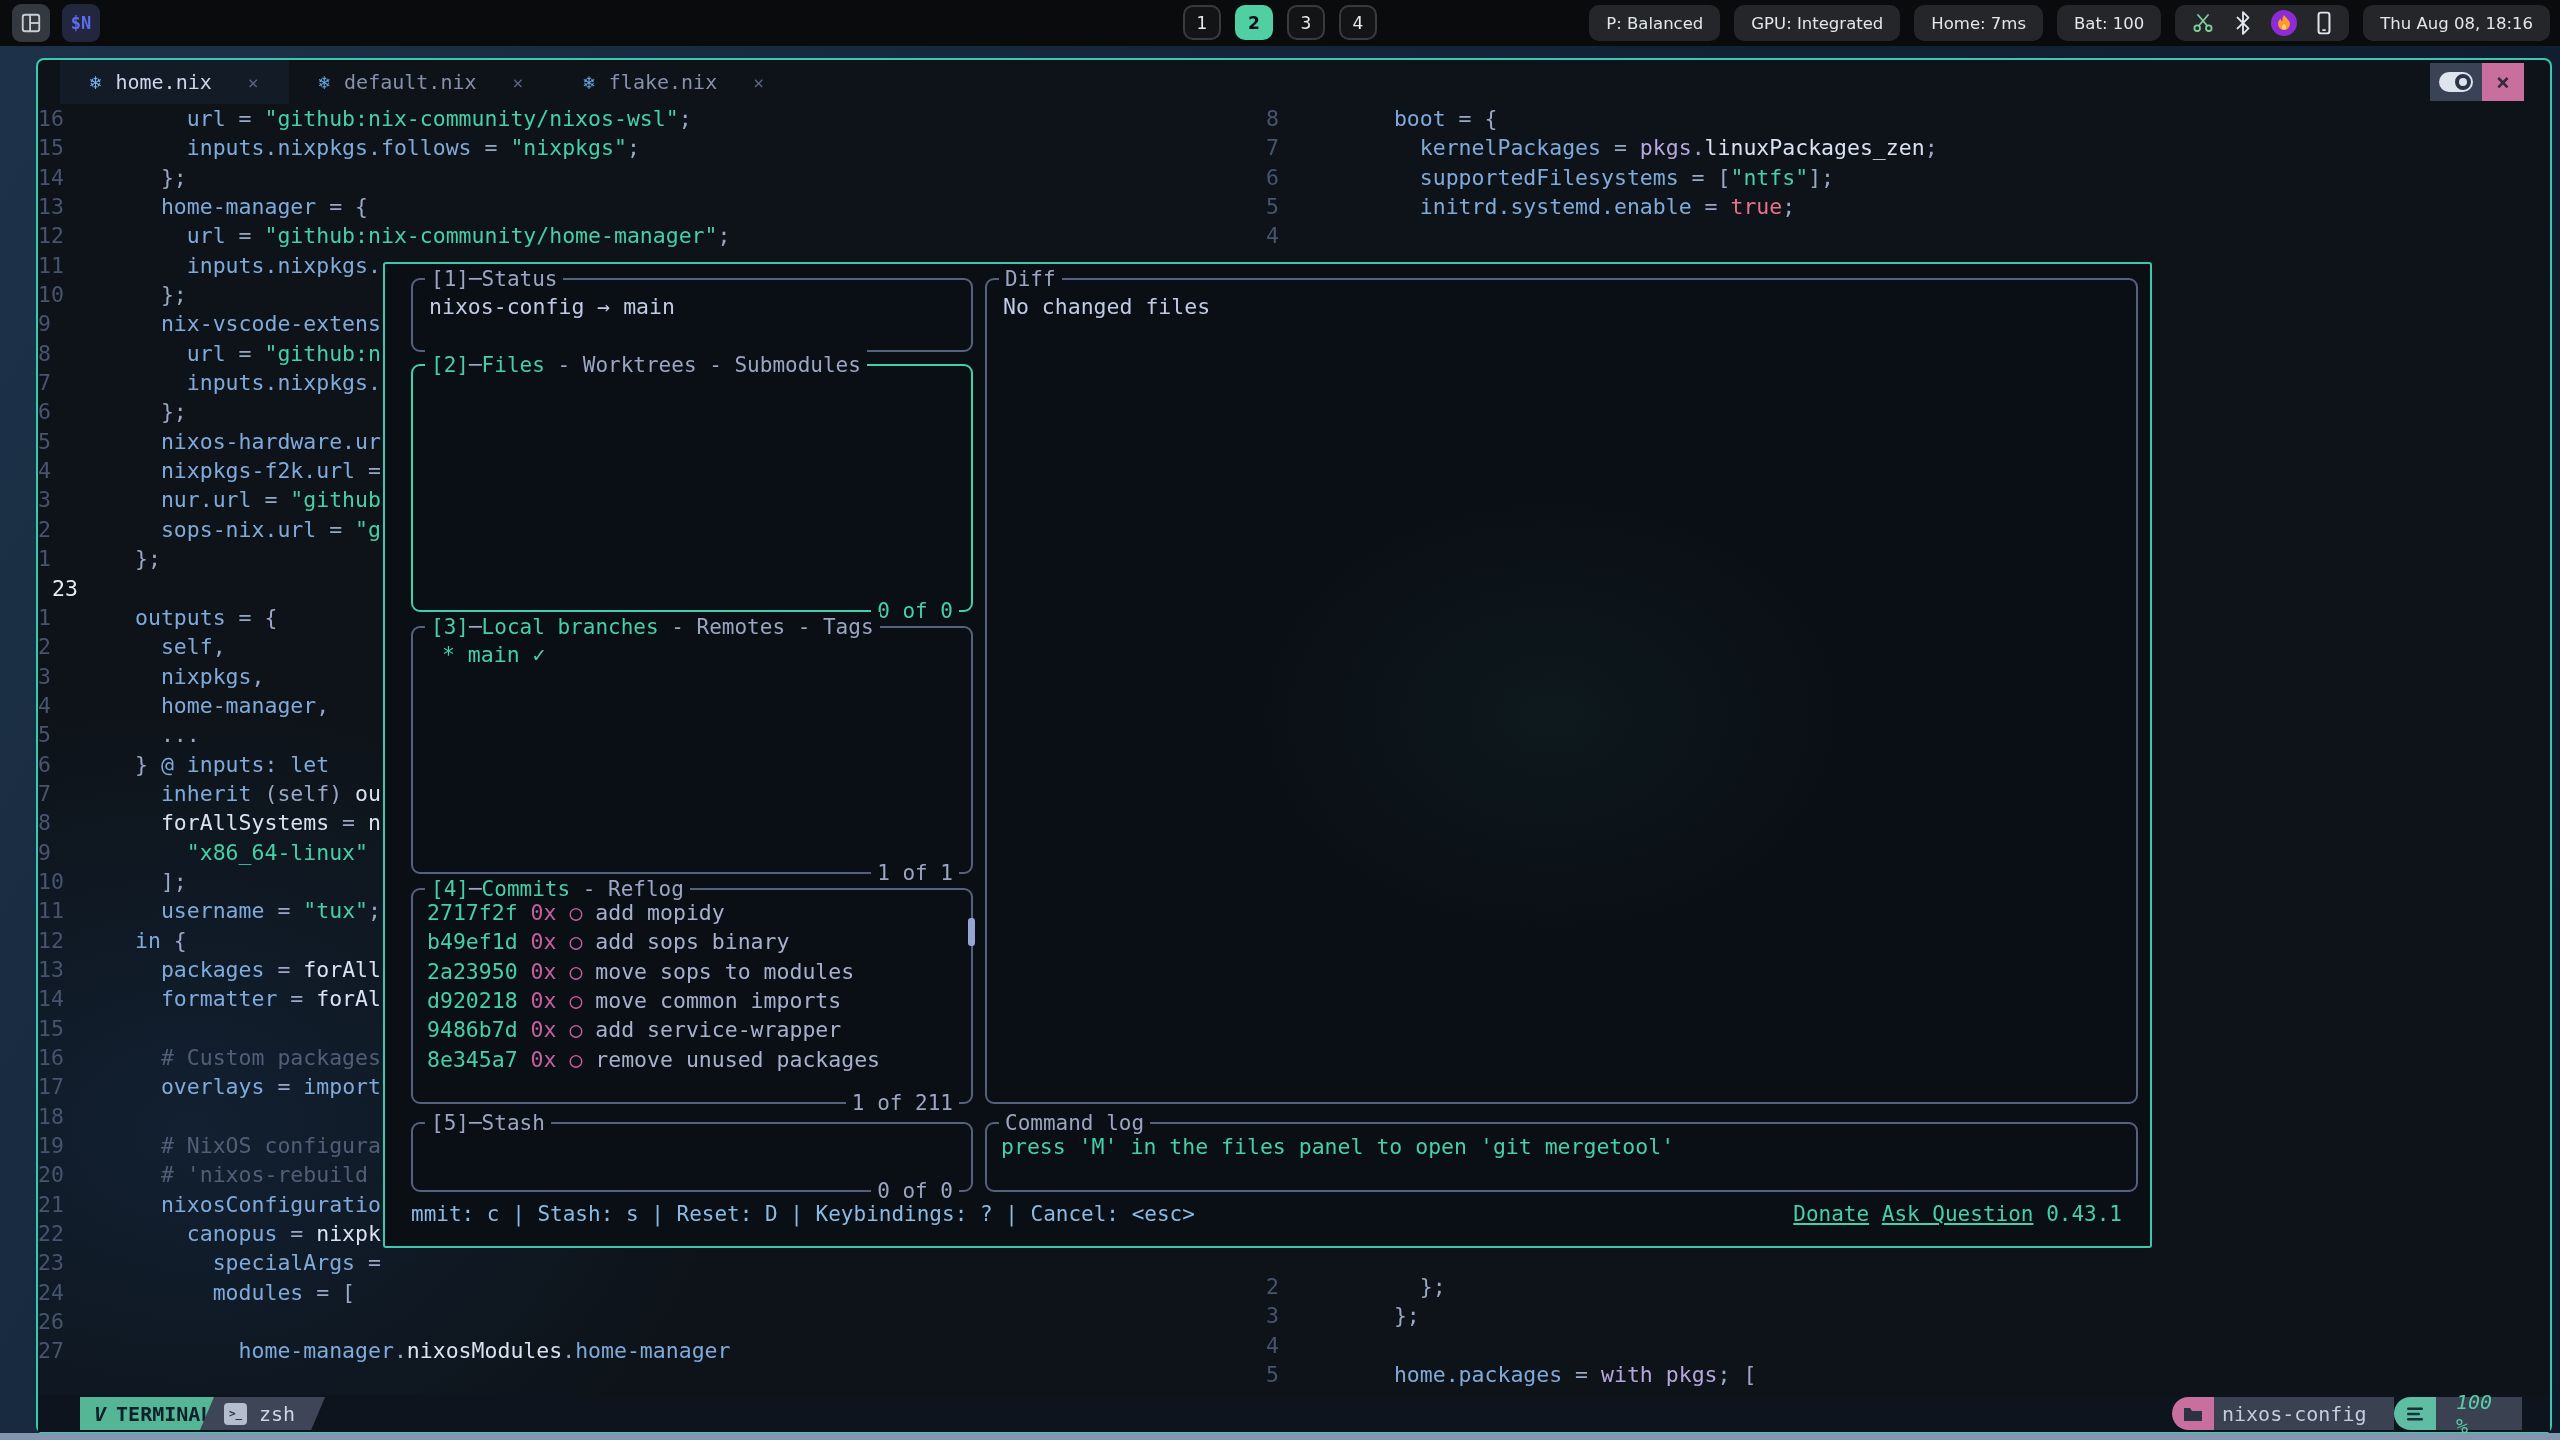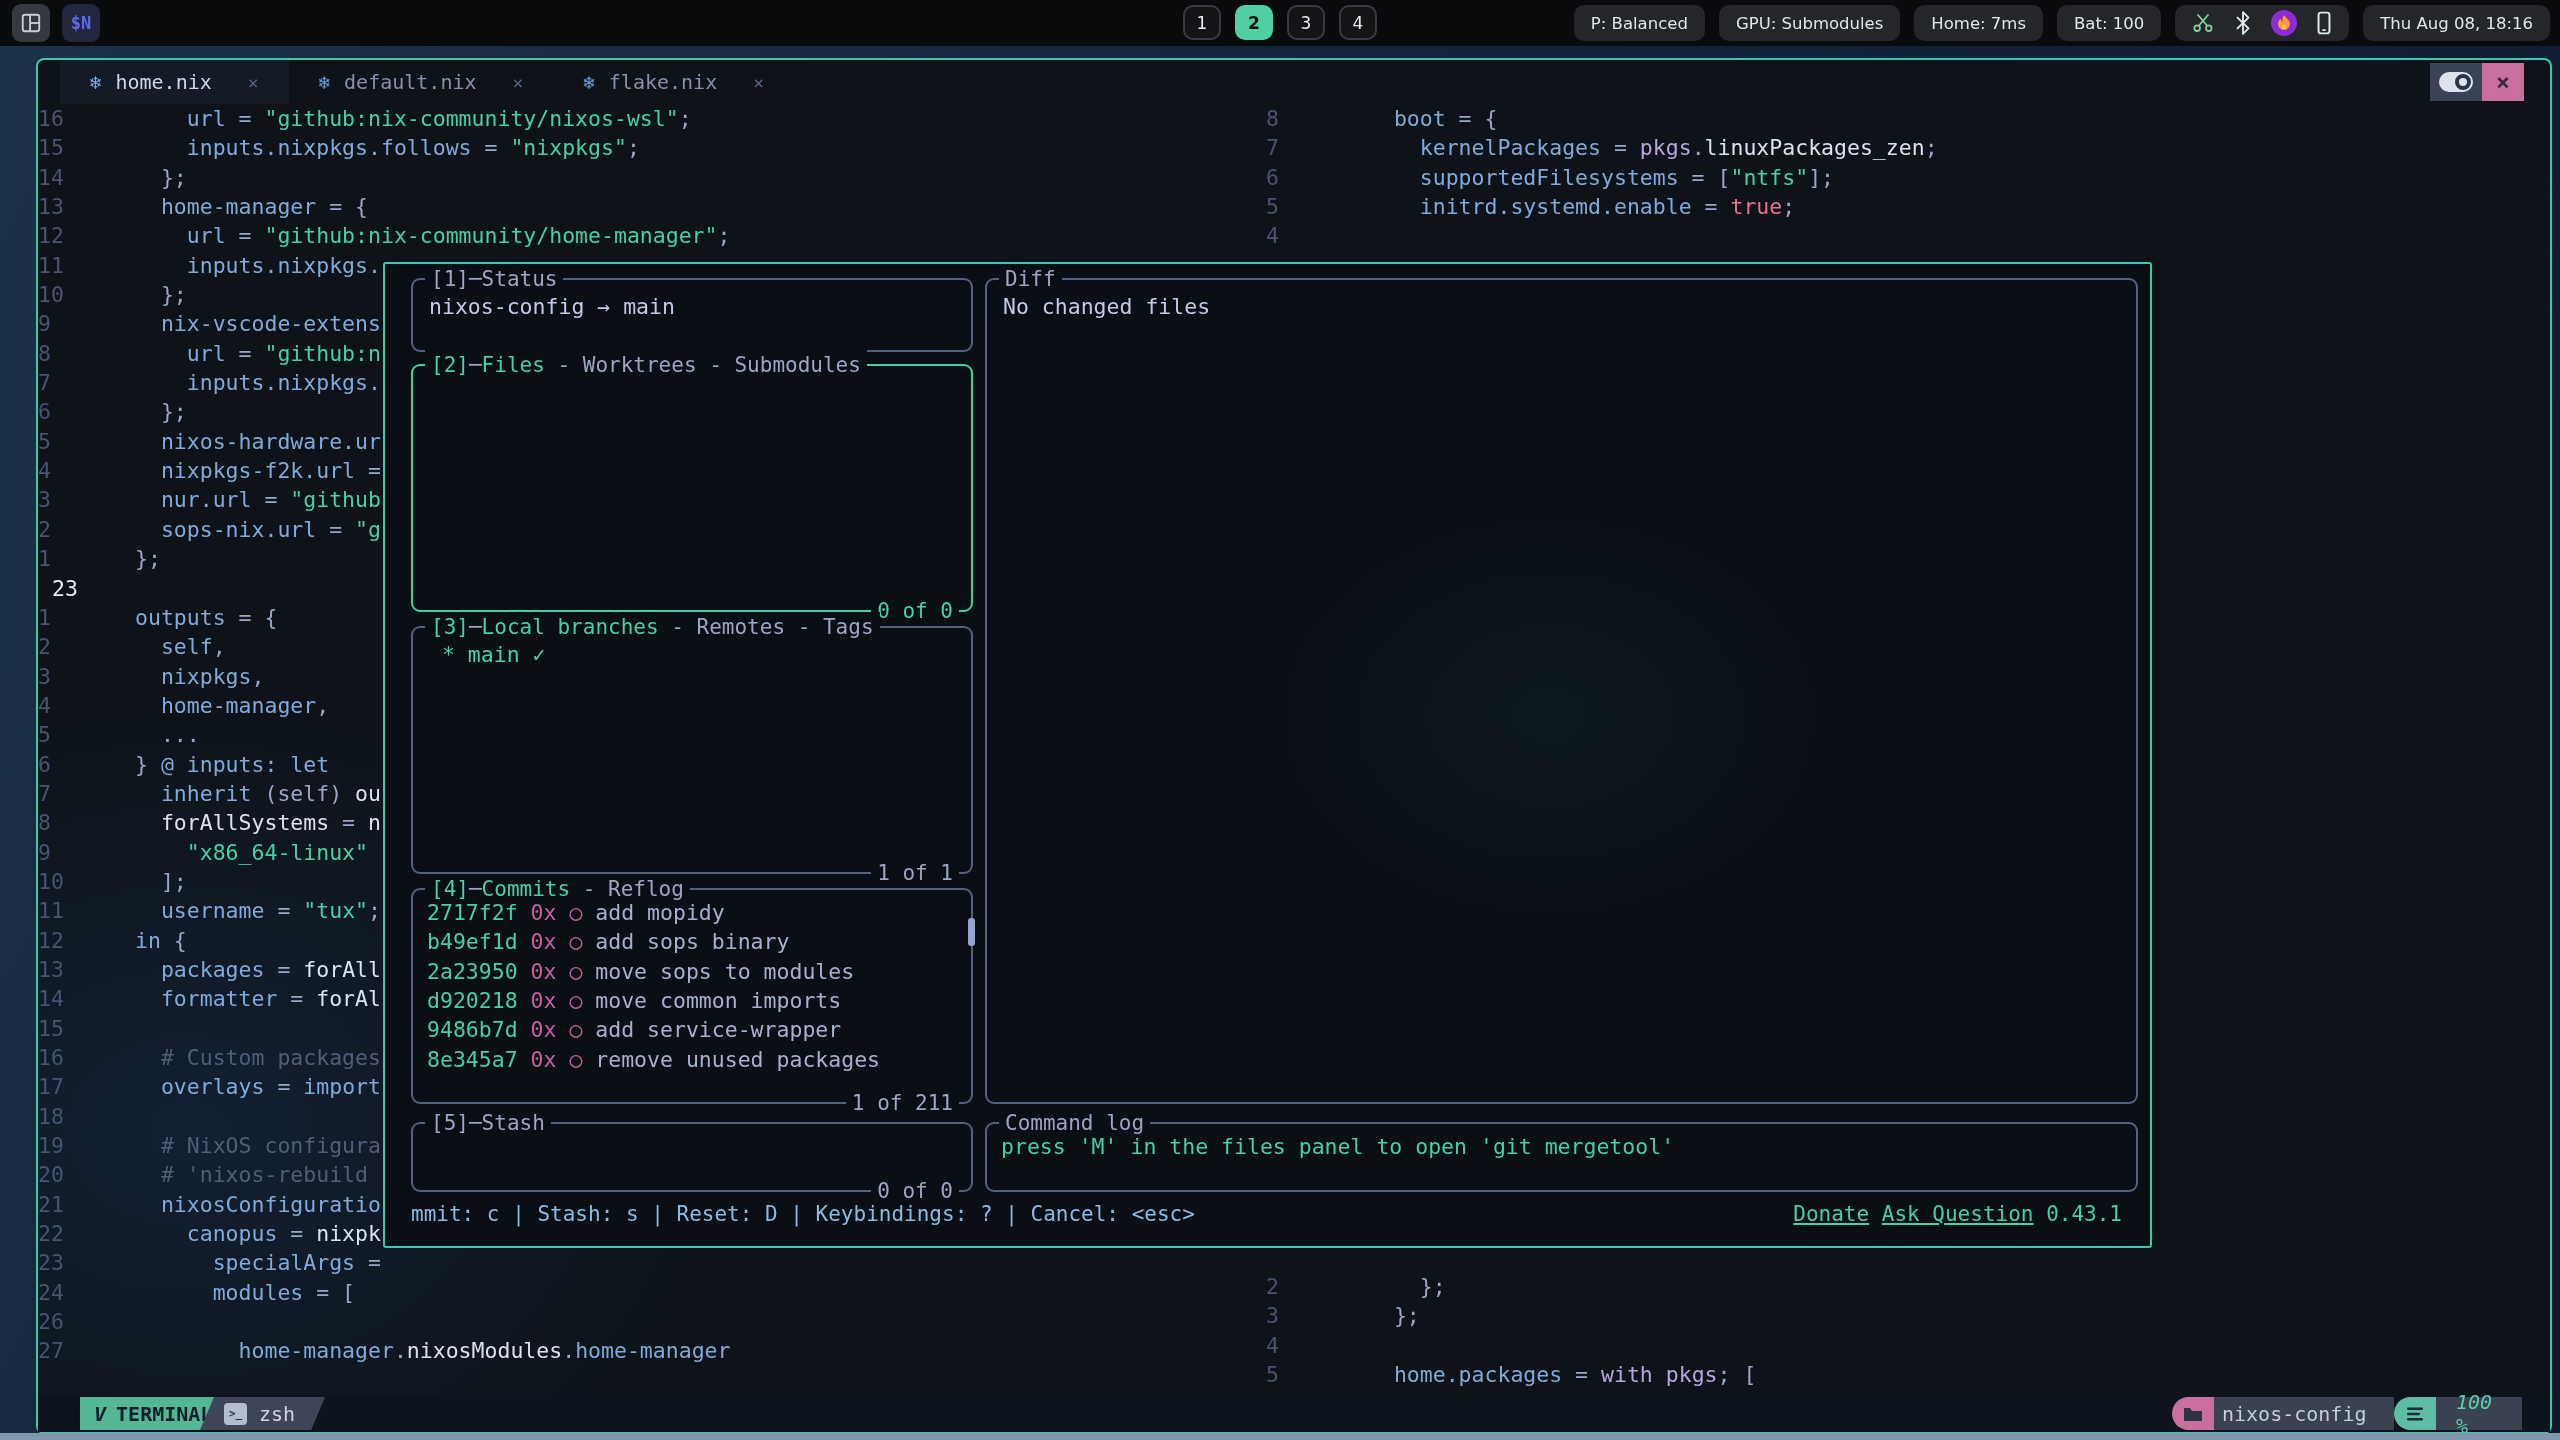--- a/index.html
+++ b/index.html
@@ -134,21 +134,21 @@
 
   <div class="ws">
     <div class="wsb">1</div>
     <div class="wsb active">2</div>
     <div class="wsb">3</div>
     <div class="wsb">4</div>
   </div>
 
   <div class="tright">
     <div class="pill">P: Balanced</div>
-    <div class="pill">GPU: Submodules</div>
+    <div class="pill">GPU: Integrated</div>
     <div class="pill">Home: 7ms</div>
     <div class="pill">Bat: 100</div>
     <div class="pill pill-icons">
       <svg width="24" height="24" viewBox="0 0 24 24">
         <path d="M8 14.5 L17 4 M16 14.5 L7 4" stroke="#7fcf9f" stroke-width="1.8" fill="none" stroke-linecap="round"></path>
         <circle cx="6.2" cy="17.2" r="2.8" fill="none" stroke="#7fcf9f" stroke-width="1.8"></circle>
         <circle cx="17.8" cy="17.2" r="2.8" fill="none" stroke="#7fcf9f" stroke-width="1.8"></circle>
       </svg>
       <svg width="20" height="24" viewBox="0 0 14 22">
         <path d="M2 6 L12 16 L7 21 L7 1 L12 6 L2 16" stroke="#e4e8ee" stroke-width="1.7" fill="none" stroke-linejoin="round" stroke-linecap="round"></path>

